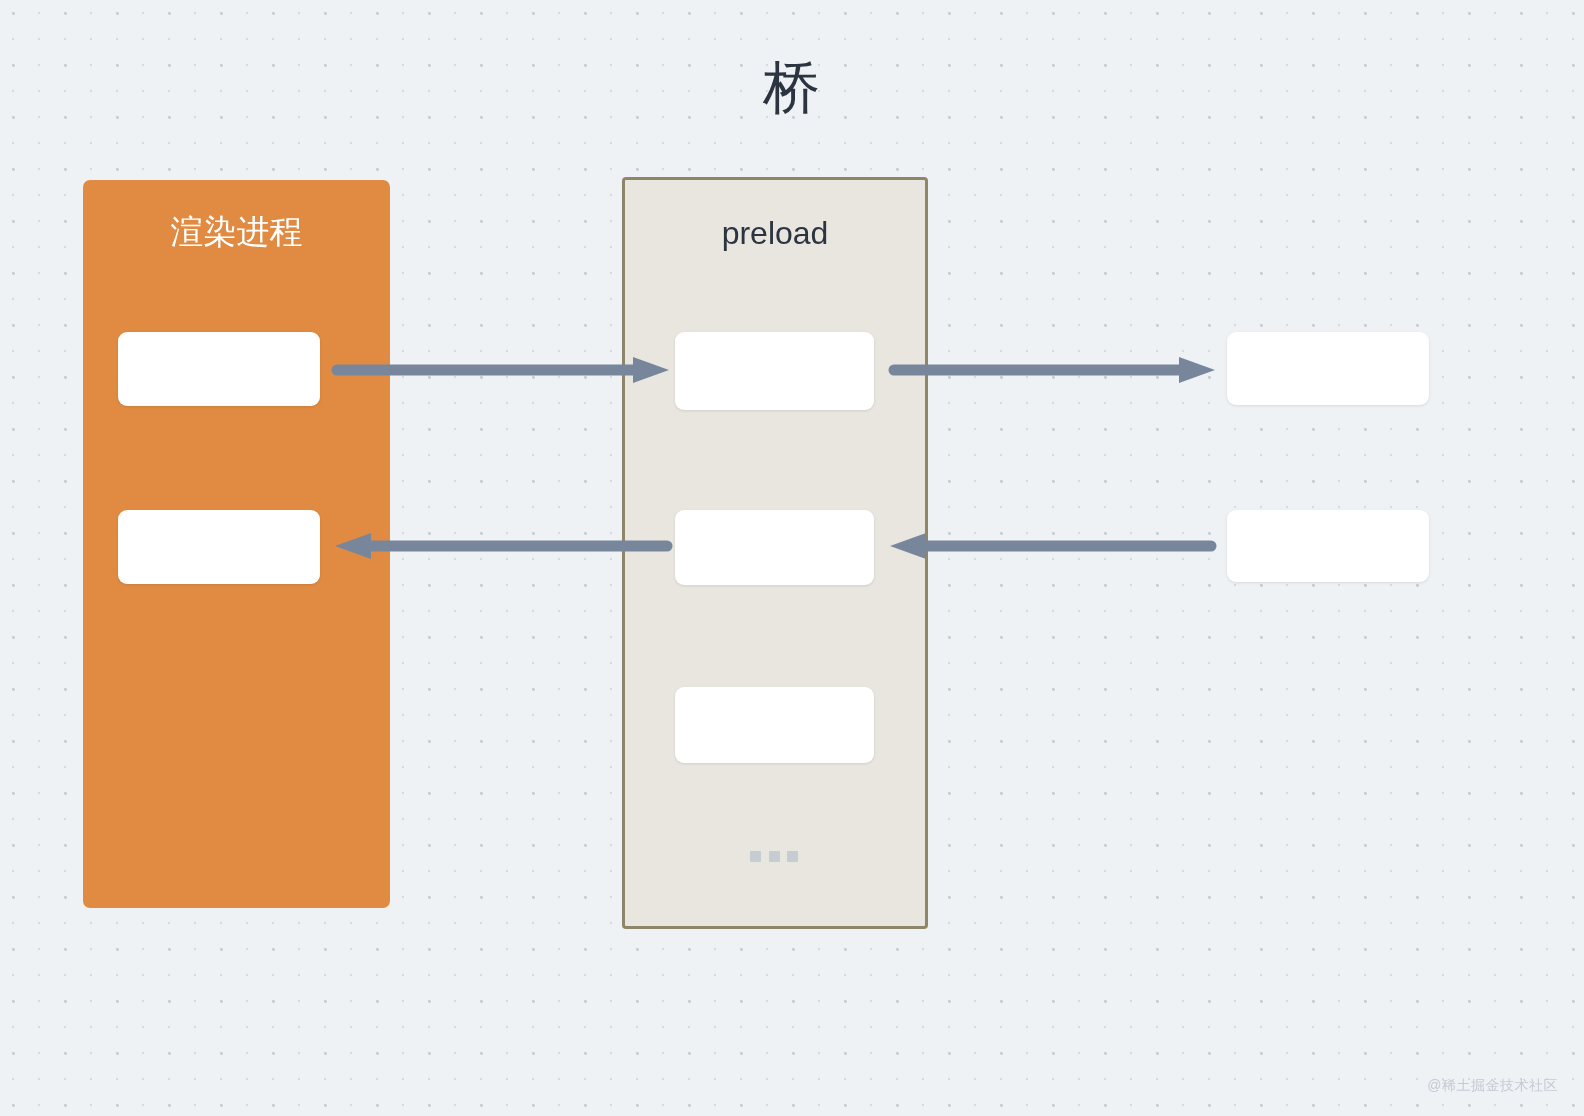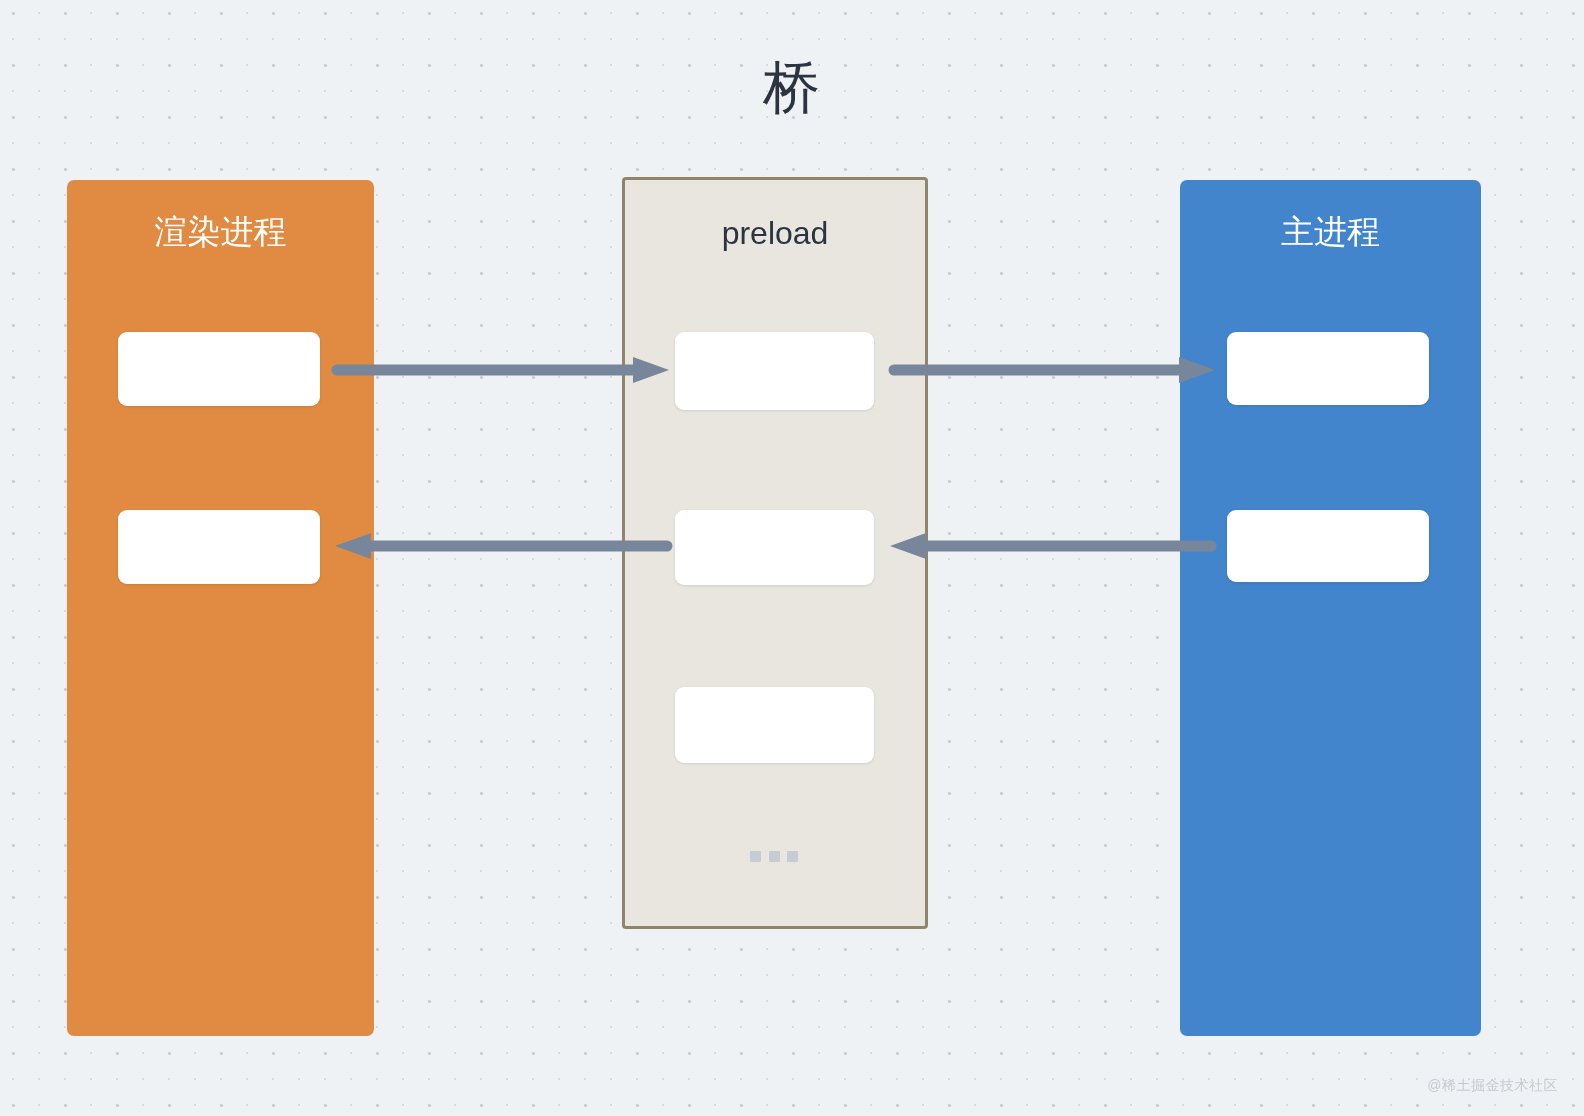--- a/index.html
+++ b/index.html
@@ -48,24 +48,24 @@
     position: absolute;
     left: 0;
     width: 100%;
     text-align: center;
     font-size: 33px;
     line-height: 40px;
     font-weight: 400;
   }
 
   .panel-renderer {
-    left: 67px;
+    left: 83px;
     top: 180px;
     width: 307px;
-    height: 856px;
+    height: 728px;
     background: #e08b41;
     border-radius: 7px;
   }
   .panel-renderer .panel-title {
     top: 32px;
     color: #ffffff;
   }
 
   .panel-preload {
     left: 622px;
@@ -177,23 +177,20 @@
   </div>
   <div class="slot slot-p1"></div>
   <div class="slot slot-p2"></div>
   <div class="slot slot-p3"></div>
   <div class="ellipsis">
     <span></span>
     <span></span>
     <span></span>
   </div>
 
-  <div class="panel panel-main">
-    <div class="panel-title">主进程</div>
-  </div>
   <div class="slot slot-m1"></div>
   <div class="slot slot-m2"></div>
 
   <div class="arrow arrow-1">
     <svg width="336" height="26" viewBox="0 0 336 26">
       <line x1="4" y1="13" x2="306" y2="13" stroke="#78869b" stroke-width="11" stroke-linecap="round"></line>
       <polygon points="300,0 336,13 300,26" fill="#78869b"></polygon>
     </svg>
   </div>
 

